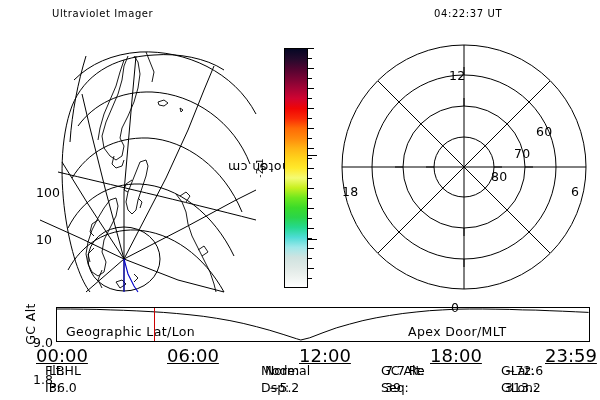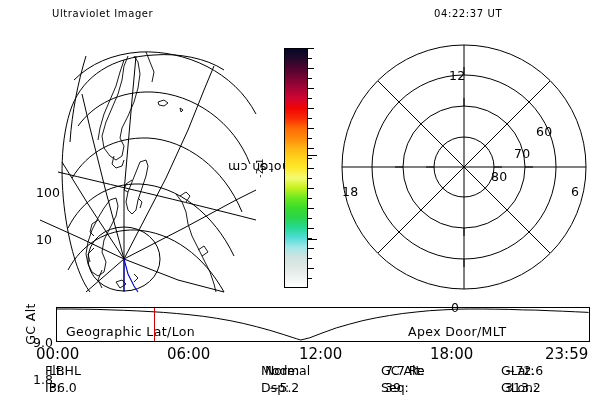--- a/index.html
+++ b/index.html
@@ -42,21 +42,21 @@
   #strip svg{position:absolute;left:0;top:0;}
   #strip-marker{position:absolute;top:0;width:1px;height:100%;background:#cc0000;}
   #alt-axis-label{position:absolute;left:22px;top:300px;width:16px;height:48px;}
   #alt-axis-label span{position:absolute;left:50%;top:50%;font-size:12.5px;white-space:nowrap;
         transform:translate(-50%,-50%) rotate(-90deg);letter-spacing:.4px;}
   .altval{position:absolute;font-size:12.5px;text-align:right;width:28px;margin-top:26px;}
   #alt-hi{left:25px;top:309px;}
   #alt-lo{left:25px;top:346px;}
 
   #tick-labels{position:absolute;left:0;top:345px;width:600px;height:16px;}
-  #tick-labels span{position:absolute;font-size:15px;white-space:nowrap;}
+  #tick-labels span{position:absolute;font-size:18px;white-space:nowrap;text-decoration:underline;}
 
   
   #status{position:absolute;left:30px;top:363px;width:560px;height:36px;}
   #status .row{position:absolute;left:15px;width:560px;height:17px;text-align:right;}
   #status .r0{top:0;} #status .r1{top:17px;}
   #status span{position:absolute;font-size:12.5px;white-space:nowrap;}
   .c0{left:0;} .c1{left:90px;margin-top:44px;} .c2{left:216px;} .c3{left:336px;} .c4{left:456px;}
 </style>
 </head>
 <body>

